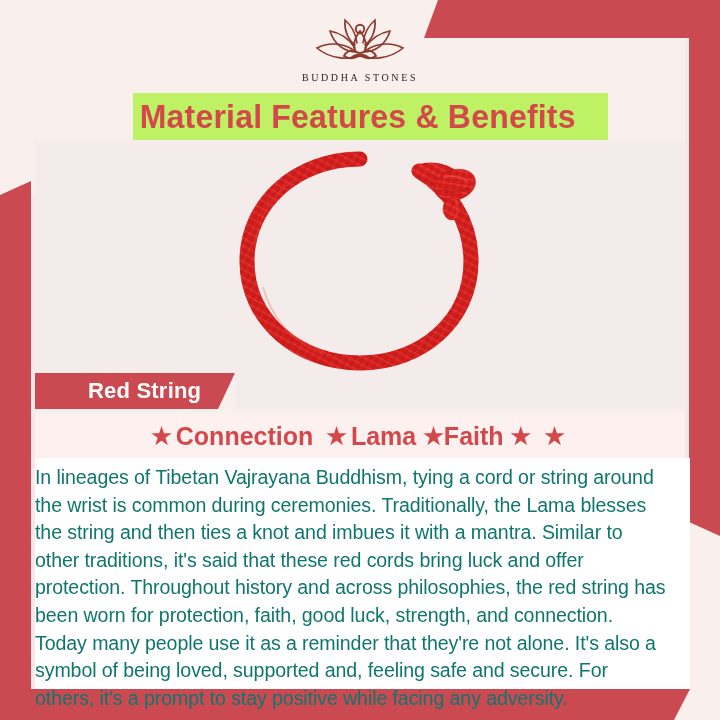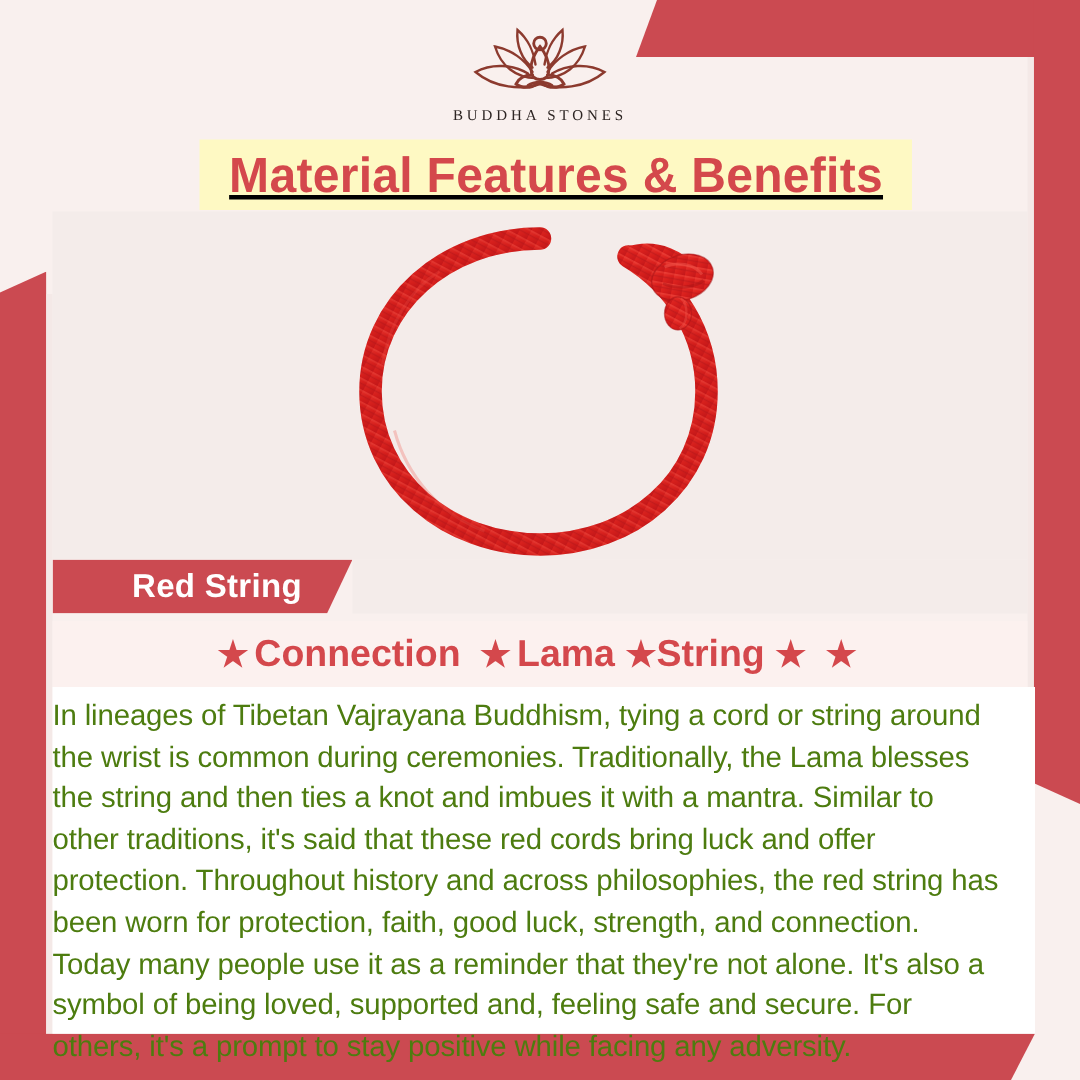--- a/index.html
+++ b/index.html
@@ -100,25 +100,24 @@
     font-weight: 400;
   }
 
   
   .title-band {
     position: absolute;
     top: 93px;
     left: 133px;
     width: 475px;
     height: 47px;
-    background: #fef9c3;
+    background: #bef264;
     display: flex;
     align-items: center;
-    justify-content: center;
-    text-decoration: underline;
+    justify-content: flex-start;
   }
   .title-text {
     font-family: "Liberation Sans Narrow", "Liberation Sans", sans-serif;
     font-size: 33px;
     font-weight: bold;
     color: #d4484c;
     letter-spacing: 0.2px;
     transform: scaleX(0.97);
     white-space: nowrap;
   }
@@ -213,21 +212,21 @@
     background: #ffffff;
     padding: 6px 0 0 0;
     box-sizing: border-box;
   }
   .body-copy p {
     margin: 0;
     padding: 0 22px 0 0;
     font-family: "Liberation Sans Narrow", "Liberation Sans", sans-serif;
     font-size: 19.6px;
     line-height: 27.6px;
-    color: #4d7c0f;
+    color: #0f766e;
     text-align: left;
     letter-spacing: -0.1px;
   }
 </style>
 </head>
 <body>
 
 <div id="poster">
 
   <div class="frame-top-right"></div>
@@ -321,21 +320,21 @@
     <span class="feature">
       <span class="star">★</span>
       <span>Connection</span>
     </span>
     <span class="feature">
       <span class="star">★</span>
       <span>Lama</span>
     </span>
     <span class="feature tight">
       <span class="star">★</span>
-      <span>String</span>
+      <span>Faith</span>
     </span>
     <span class="feature tight">
       <span class="star">★</span>
     </span>
     <span class="feature">
       <span class="star">★</span>
     </span>
   </div>
 
   <div class="body-copy">

